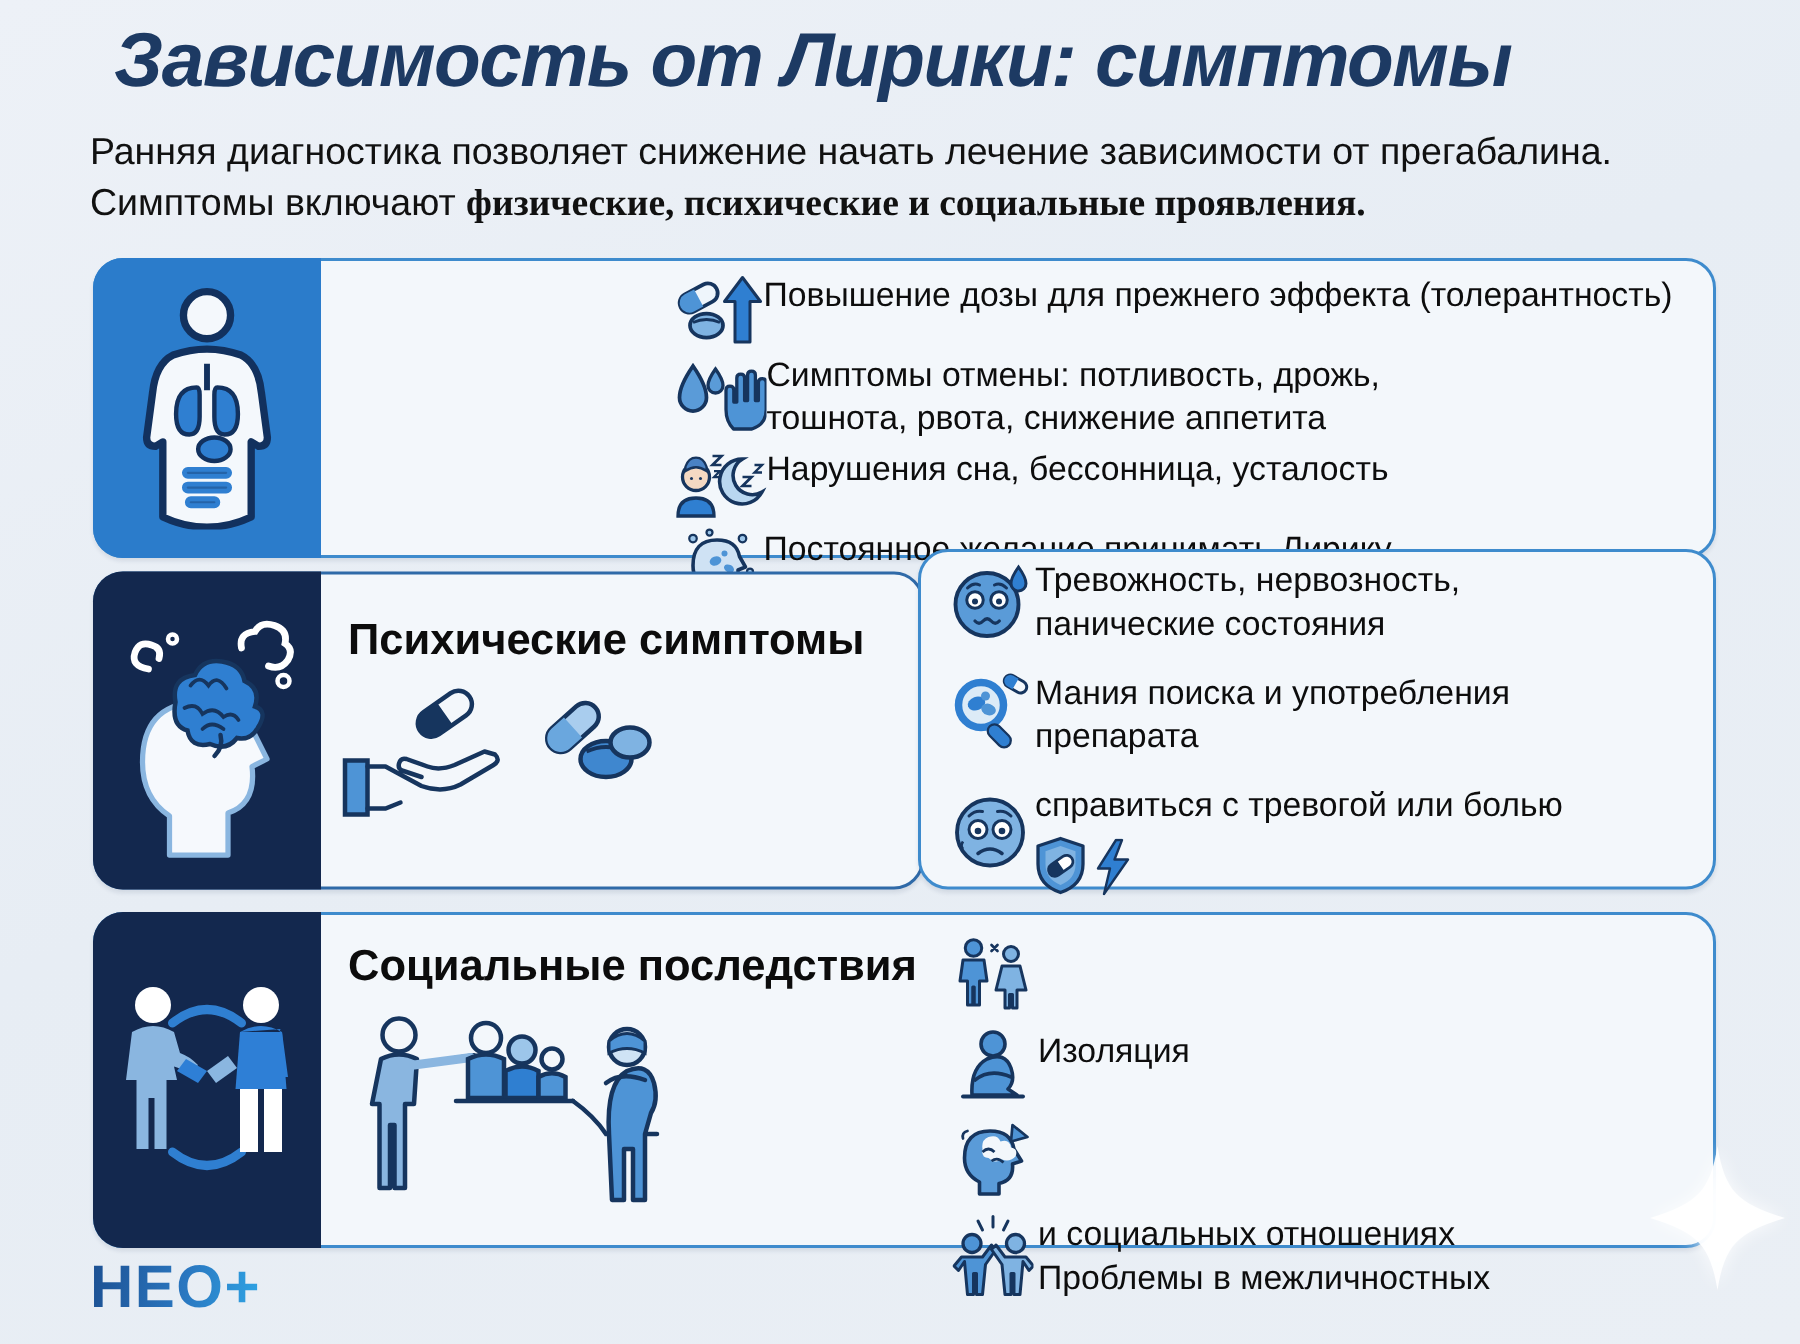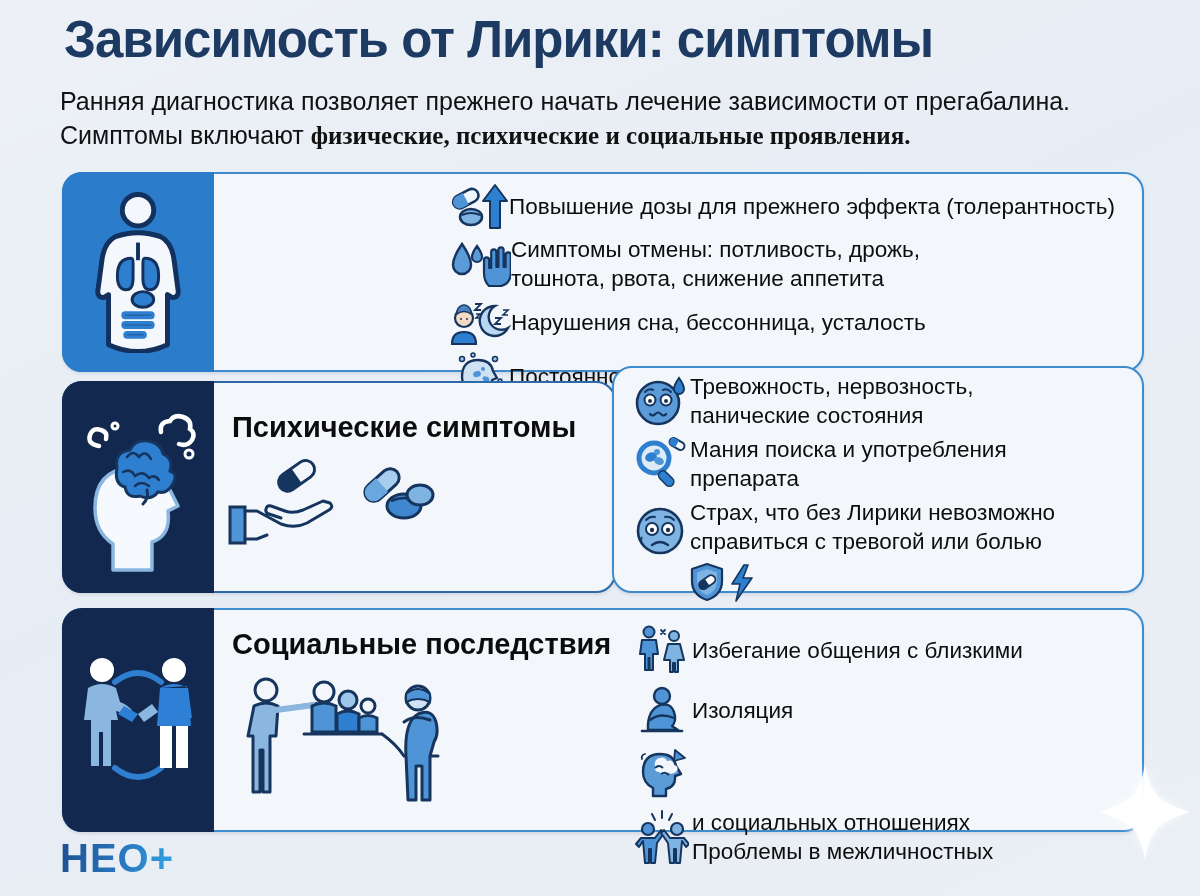--- a/index.html
+++ b/index.html
@@ -1,66 +1,66 @@
 <!DOCTYPE html>
 <html><head>
 <meta charset="utf-8">
 <style>
   html,body{margin:0;padding:0;background:#dfe5ee;}
   .page{position:relative;width:1200px;height:896px;overflow:hidden;
         background:linear-gradient(155deg,#edf1f7 0%,#e7edf4 45%,#eaeff5 100%);
         font-family:"Liberation Sans",sans-serif;color:#0d0d0d;}
-  .title{position:absolute;left:64px;top:10px;font-size:51px;font-weight:800;
-         color:#1d3a63;letter-spacing:-1px;white-space:nowrap;}
+  .title{position:absolute;left:76px;top:10px;font-size:51px;font-weight:800;
+         color:#1d3a63;letter-spacing:-1px;white-space:nowrap;font-style:italic;}
   .subtitle{position:absolute;left:60px;top:84px;font-size:25px;line-height:34px;color:#111;}
   .subtitle .bold{font-weight:700;font-family:Liberation Serif, serif;}
 
   .card{position:absolute;background:#f3f7fb;border:2px solid #3e8bcd;border-radius:20px;
         box-shadow:0 2px 3px rgba(20,42,80,.10);}
   .tile{position:absolute;left:-2px;top:-2px;bottom:-2px;width:152px;
         border-radius:20px 0 0 20px;display:flex;align-items:center;justify-content:center;}
   .tile.blue{background:#2b7ccb;}
   .tile.navy{background:#13284e;}
   .label{position:absolute;font-size:29px;font-weight:700;line-height:37px;color:#0c0c0c;}
 
   .items{position:absolute;display:flex;flex-direction:column;}
-  .item{display:flex;align-items:center;}
+  .item{display:flex;}
   .item .ic{flex:0 0 60px;display:flex;align-items:center;justify-content:center;}
   .item .tx{font-size:22.5px;line-height:29px;}
   .item .tx span{display:block;}
   .subicons{display:flex;gap:10px;margin-top:6px;align-items:center;}
 
   #card-physical{left:62px;top:172px;width:1078px;height:196px;}
   #card-physical .items{left:385px;top:8px;gap:5px;}
   #card-physical .item{min-height:42px;}
 
   #card-psy-left{left:62px;top:381px;width:550px;height:208px;border-color:#2f6aa8;}
   #panel-psy{left:612px;top:366px;width:528px;height:223px;}
-  #panel-psy .items{left:16px;top:4px;right:8px;gap:5px;}
+  #panel-psy .items{left:16px;top:4px;right:8px;gap:17px;}
   #hand-pill-wrap{position:absolute;left:160px;top:66px;}
   #pills-wrap{position:absolute;left:288px;top:76px;}
 
   #card-social{left:62px;top:608px;width:1078px;height:220px;}
   #card-social .items{left:568px;top:14px;gap:10px;}
   #card-social .item{min-height:34px;}
   #group-wrap{position:absolute;left:172px;top:52px;}
 
   .logo{position:absolute;left:60px;top:836px;font-size:40px;font-weight:800;letter-spacing:1px;
         background:linear-gradient(100deg,#1c4f91 0%,#2a77c0 55%,#2fa6e6 100%);
         -webkit-background-clip:text;background-clip:text;color:transparent;}
   .sparkle{position:absolute;left:1100px;top:764px;filter:drop-shadow(0 0 6px rgba(255,255,255,.9));}
 </style>
 </head>
 <body>
 
 <div class="page">
 
   <div class="title">Зависимость от Лирики: симптомы</div>
   <div class="subtitle">
-    <span>Ранняя диагностика позволяет прежнего начать лечение зависимости от прегабалина.</span><br>
+    <span>Ранняя диагностика позволяет снижение начать лечение зависимости от прегабалина.</span><br>
     <span>Симптомы включают </span><span class="bold">физические, психические и социальные проявления.</span>
   </div>
 
   <section class="card" id="card-physical">
     <div class="tile blue">
       <svg width="108" height="162" viewBox="0 0 110 164">
         <circle cx="55" cy="19" r="16" fill="#f4f8fc" stroke="#12315e" stroke-width="5"></circle>
         <path d="M32 46 Q55 38 78 46 Q90 52 92 72 L96 102 Q96 108 90 108 L85 105 85 156 Q70 163 55 163 Q40 163 25 156 L25 105 20 108 Q14 108 14 102 L18 72 Q20 52 32 46 Z" fill="#f4f8fc" stroke="#12315e" stroke-width="5" stroke-linejoin="round"></path>
         <path d="M55 52 v18" stroke="#12315e" stroke-width="4"></path>
         <path d="M48 68 q-14 0 -14 18 q0 14 9 14 q7 0 7 -12 v-15 q0 -5 -2 -5z" fill="#2f7fd1" stroke="#12315e" stroke-width="3"></path>
@@ -227,21 +227,20 @@
             <circle cx="19" cy="25" r="6" fill="#fff" stroke="#16355e" stroke-width="2"></circle>
             <circle cx="35" cy="25" r="6" fill="#fff" stroke="#16355e" stroke-width="2"></circle>
             <circle cx="19" cy="26" r="2.2" fill="#16355e"></circle>
               <circle cx="35" cy="26" r="2.2" fill="#16355e"></circle>
             <path d="M13 16 q4 -4 9 -3 M32 13 q5 -1 9 3" stroke="#16355e" stroke-width="2" fill="none" stroke-linecap="round"></path>
             <path d="M19 41 q8 -6 16 0" stroke="#16355e" stroke-width="2.4" fill="none" stroke-linecap="round"></path>
             <path d="M9 33 q-2 3 0 5" stroke="#16355e" stroke-width="1.8" fill="none"></path>
           </svg>
         </span>
         <div class="tx">
-          <span>Страх, что без Лирики невозможно</span>
           <span>справиться с тревогой или болью</span>
           <span class="subicons">
             <svg width="34" height="40" viewBox="0 0 34 40">
               <path d="M17 2 l15 5 v12 q0 14 -15 19 q-15 -5 -15 -19 V7 z" fill="#4e94d6" stroke="#16355e" stroke-width="2.2" stroke-linejoin="round"></path>
               <path d="M17 7 l10 3.5 v8.5 q0 10 -10 14 q-10 -4 -10 -14 V10.5 z" fill="#7fb3e2"></path>
               <g transform="rotate(-35 17 20)">
                 <rect x="8" y="16" width="18" height="8.5" rx="4.2" fill="#fff" stroke="#16355e" stroke-width="1.8"></rect>
                 <path d="M8 20.2 a4.2 4.2 0 0 0 4.2 4.3 h4.8 v-8.5 h-4.8 a4.2 4.2 0 0 0 -4.2 4.2z" fill="#16355e"></path>
               </g>
             </svg>
@@ -297,23 +296,20 @@
       <div class="item">
         <span class="ic">
           <svg width="52" height="52" viewBox="0 0 52 52">
             <circle cx="13" cy="8" r="5.5" fill="#4e94d6" stroke="#16355e" stroke-width="2"></circle>
             <path d="M6 16 h14 l2 14 h-5 v16 h-3.5 v-12 h-1 v12 h-3.5 V30 h-5z" fill="#4e94d6" stroke="#16355e" stroke-width="2" stroke-linejoin="round"></path>
             <circle cx="38" cy="12" r="5" fill="#7fb3e2" stroke="#16355e" stroke-width="2"></circle>
             <path d="M32 20 h12 l4 16 h-6 v12 h-3 v-9 h-2 v9 h-3 V36 h-6z" fill="#7fb3e2" stroke="#16355e" stroke-width="2" stroke-linejoin="round"></path>
             <path d="M25 6 l4 4 M29 6 l-4 4" stroke="#16355e" stroke-width="1.8" stroke-linecap="round"></path>
           </svg>
         </span>
-        <div class="tx">
-          <span>Избегание общения с близкими</span>
-        </div>
       </div>
       <div class="item">
         <span class="ic">
           <svg width="52" height="48" viewBox="0 0 52 48">
             <circle cx="26" cy="10" r="8" fill="#4e94d6" stroke="#16355e" stroke-width="2.4"></circle>
             <path d="M12 44 q-1 -18 10 -24 q12 -5 16 6 q3 9 -2 14 l6 4 z" fill="#4e94d6" stroke="#16355e" stroke-width="2.4" stroke-linejoin="round"></path>
             <path d="M14 34 q10 -8 24 -2" stroke="#16355e" stroke-width="2.4" fill="none" stroke-linecap="round"></path>
             <path d="M6 45 h40" stroke="#16355e" stroke-width="2.6" stroke-linecap="round"></path>
           </svg>
         </span>

